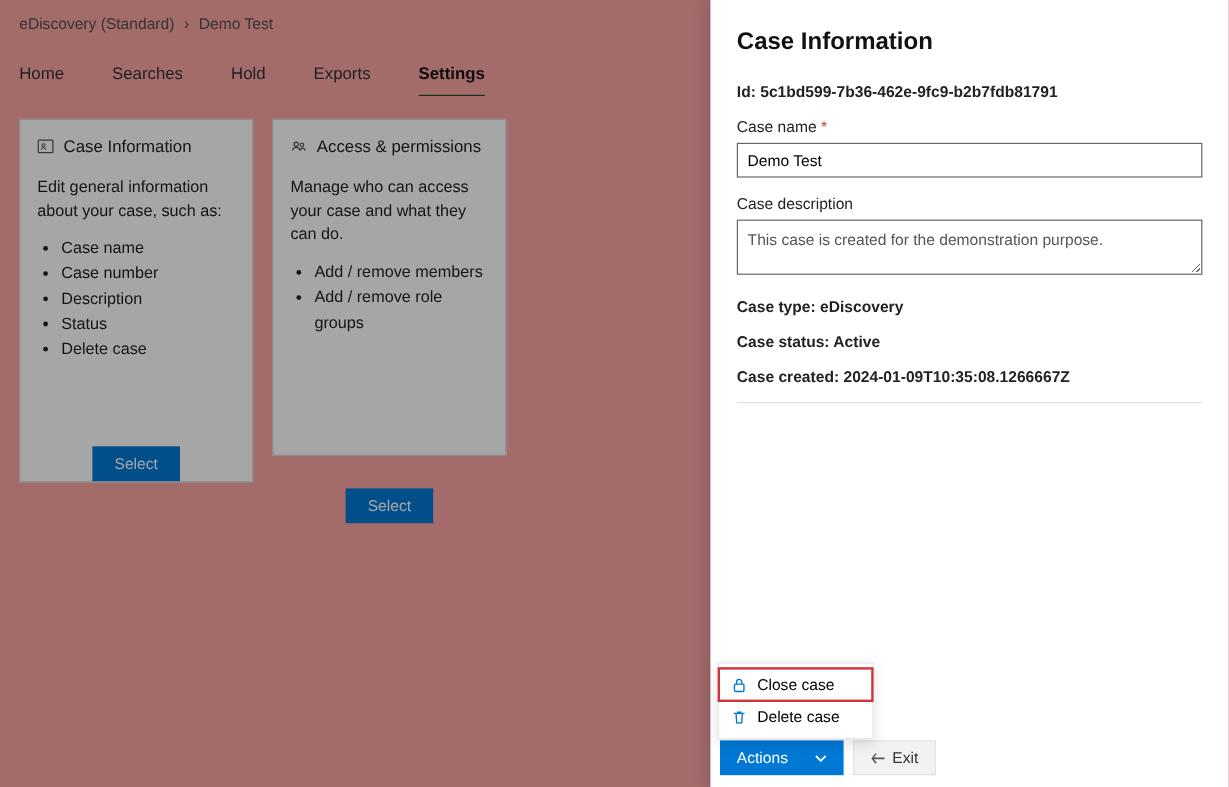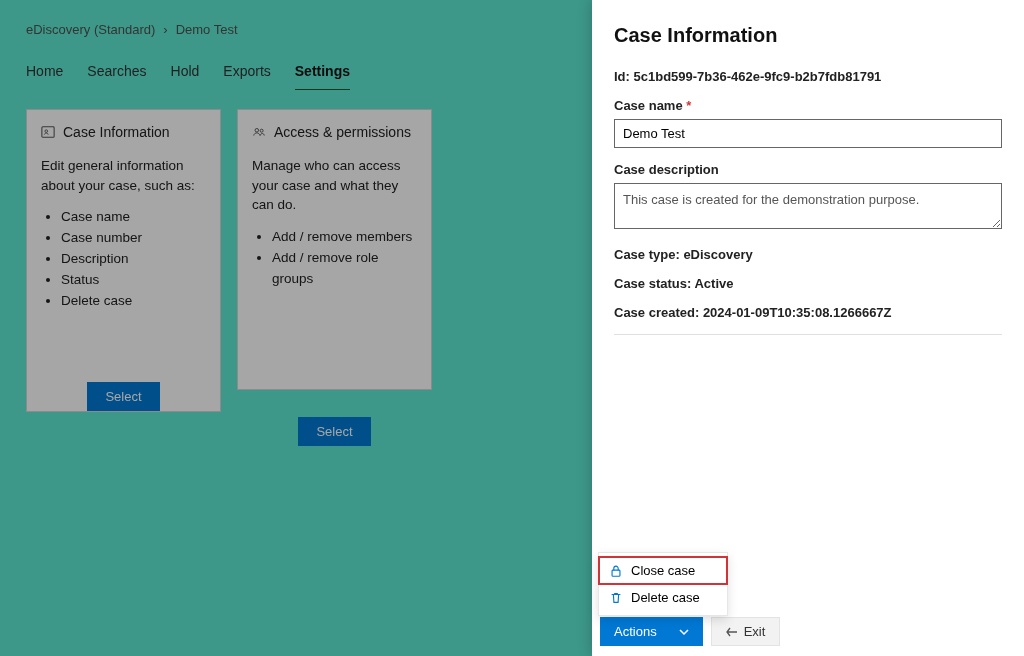--- a/index.html
+++ b/index.html
@@ -18,34 +18,34 @@
     .overlay {
       position: absolute;
       inset: 0;
       background: rgba(0,0,0,0.35);
       z-index: 5;
       pointer-events: none;
     }
     .main {
       position: absolute;
       inset: 0;
-      background: #5eead4;
-      padding: 14px;
+      background: #fca5a5;
+      padding: 4px;
     }
     .breadcrumb {
       padding: 8px 12px;
       font-size: 13px;
       color: #505050;
       display: flex;
       align-items: center;
       gap: 8px;
     }
     .tabs {
       display: flex;
-      gap: 24px;
+      gap: 40px;
       padding: 18px 12px 0 12px;
       border-bottom: 1px solid transparent;
       font-size: 14px;
       color: #333;
     }
     .tab {
       padding-bottom: 10px;
       cursor: pointer;
     }
     .tab.active {
@@ -136,21 +136,21 @@
       padding-bottom: 10px;
     }
     .meta {
       font-size: 13px;
       font-weight: 600;
       margin-bottom: 14px;
       color: #222;
     }
     .field-label {
       font-size: 13px;
-      font-weight: 700;
+      font-weight: 400;
       margin-bottom: 6px;
       display: block;
       color: #222;
     }
     .req {
       color: #d13438;
     }
     .text-input {
       width: 100%;
       border: 1px solid #666;

